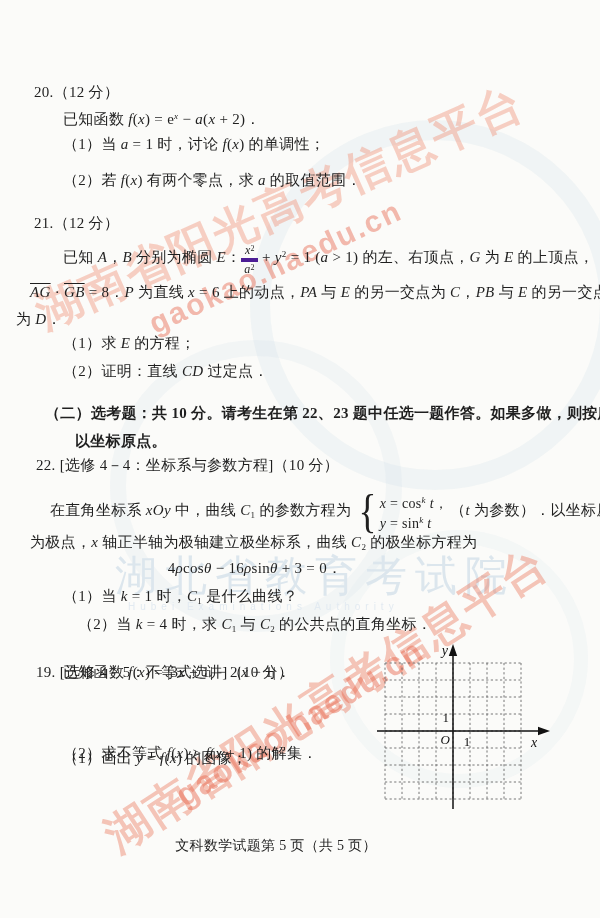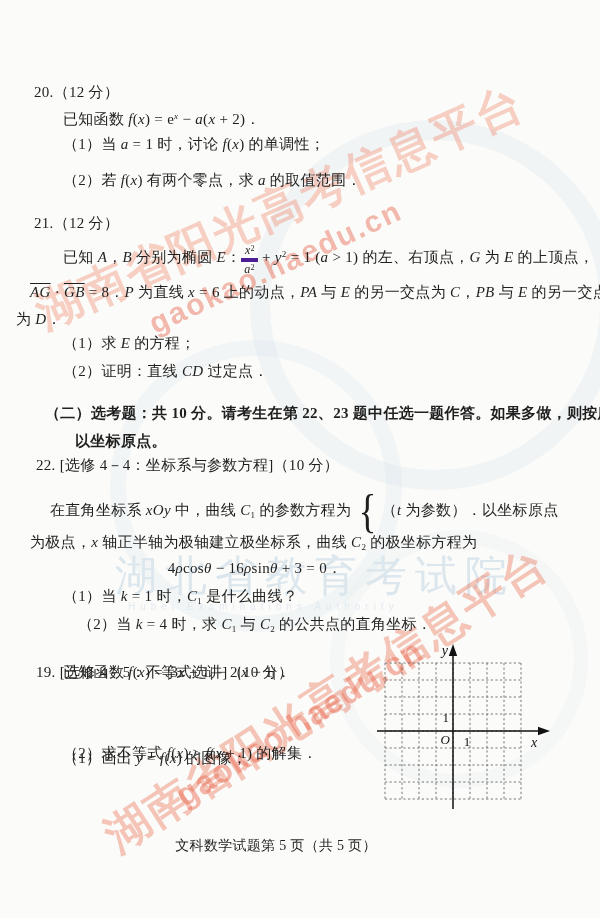--- a/index.html
+++ b/index.html
@@ -71,20 +71,24 @@
 <div class="ln" style="left:16px;top:309px">为 <i>D</i>．</div>
 <div class="ln" style="left:63px;top:333px">（1）求 <i>E</i> 的方程；</div>
 <div class="ln" style="left:63px;top:361px">（2）证明：直线 <i>CD</i> 过定点．</div>
 
 <div class="ln bold" style="left:45px;top:403px">（二）选考题：共 10 分。请考生在第 22、23 题中任选一题作答。如果多做，则按所做</div>
 <div class="ln bold" style="left:75px;top:431px">以坐标原点。</div>
 
 <div class="ln" style="left:36px;top:455px">22. [选修 4－4：坐标系与参数方程]（10 分）</div>
 <div class="ln" style="left:50px;top:492px">在直角坐标系 <i>xOy</i> 中，曲线 <i>C</i><sub>1</sub> 的参数方程为 <span class="cases">
       <span class="cbrace">{</span>
+      <span class="ccol">
+        <span class="cline"><i>x</i> = cos<sup><i>k</i></sup> <i>t</i>，</span>
+        <span class="cline"><i>y</i> = sin<sup><i>k</i></sup> <i>t</i></span>
+      </span>
     </span>（<i>t</i> 为参数）．以坐标原点</div>
 <div class="ln" style="left:30px;top:532px">为极点，<i>x</i> 轴正半轴为极轴建立极坐标系，曲线 <i>C</i><sub>2</sub> 的极坐标方程为</div>
 <div class="ln eqline" style="left:30px;top:558px">4<i>ρ</i>cos<i>θ</i> − 16<i>ρ</i>sin<i>θ</i> + 3 = 0．</div>
 <div class="ln" style="left:63px;top:586px">（1）当 <i>k</i> = 1 时，<i>C</i><sub>1</sub> 是什么曲线？</div>
 <div class="ln" style="left:78px;top:614px">（2）当 <i>k</i> = 4 时，求 <i>C</i><sub>1</sub> 与 <i>C</i><sub>2</sub> 的公共点的直角坐标．</div>
 
 <div class="ln" style="left:36px;top:662px">19. [选修 4－5：不等式选讲]（10 分）</div>
 <div class="ln" style="left:63px;top:662px">已知函数 <i>f</i>(<i>x</i>) = |3<i>x</i> + 1| − 2|<i>x</i> − 1|．</div>
 <div class="ln" style="left:63px;top:748px">（1）画出 <i>y</i> = <i>f</i>(<i>x</i>) 的图像；</div>
 <div class="ln" style="left:63px;top:743px">（2）求不等式 <i>f</i>(<i>x</i>) &gt; <i>f</i>(<i>x</i> + 1) 的解集．</div>

